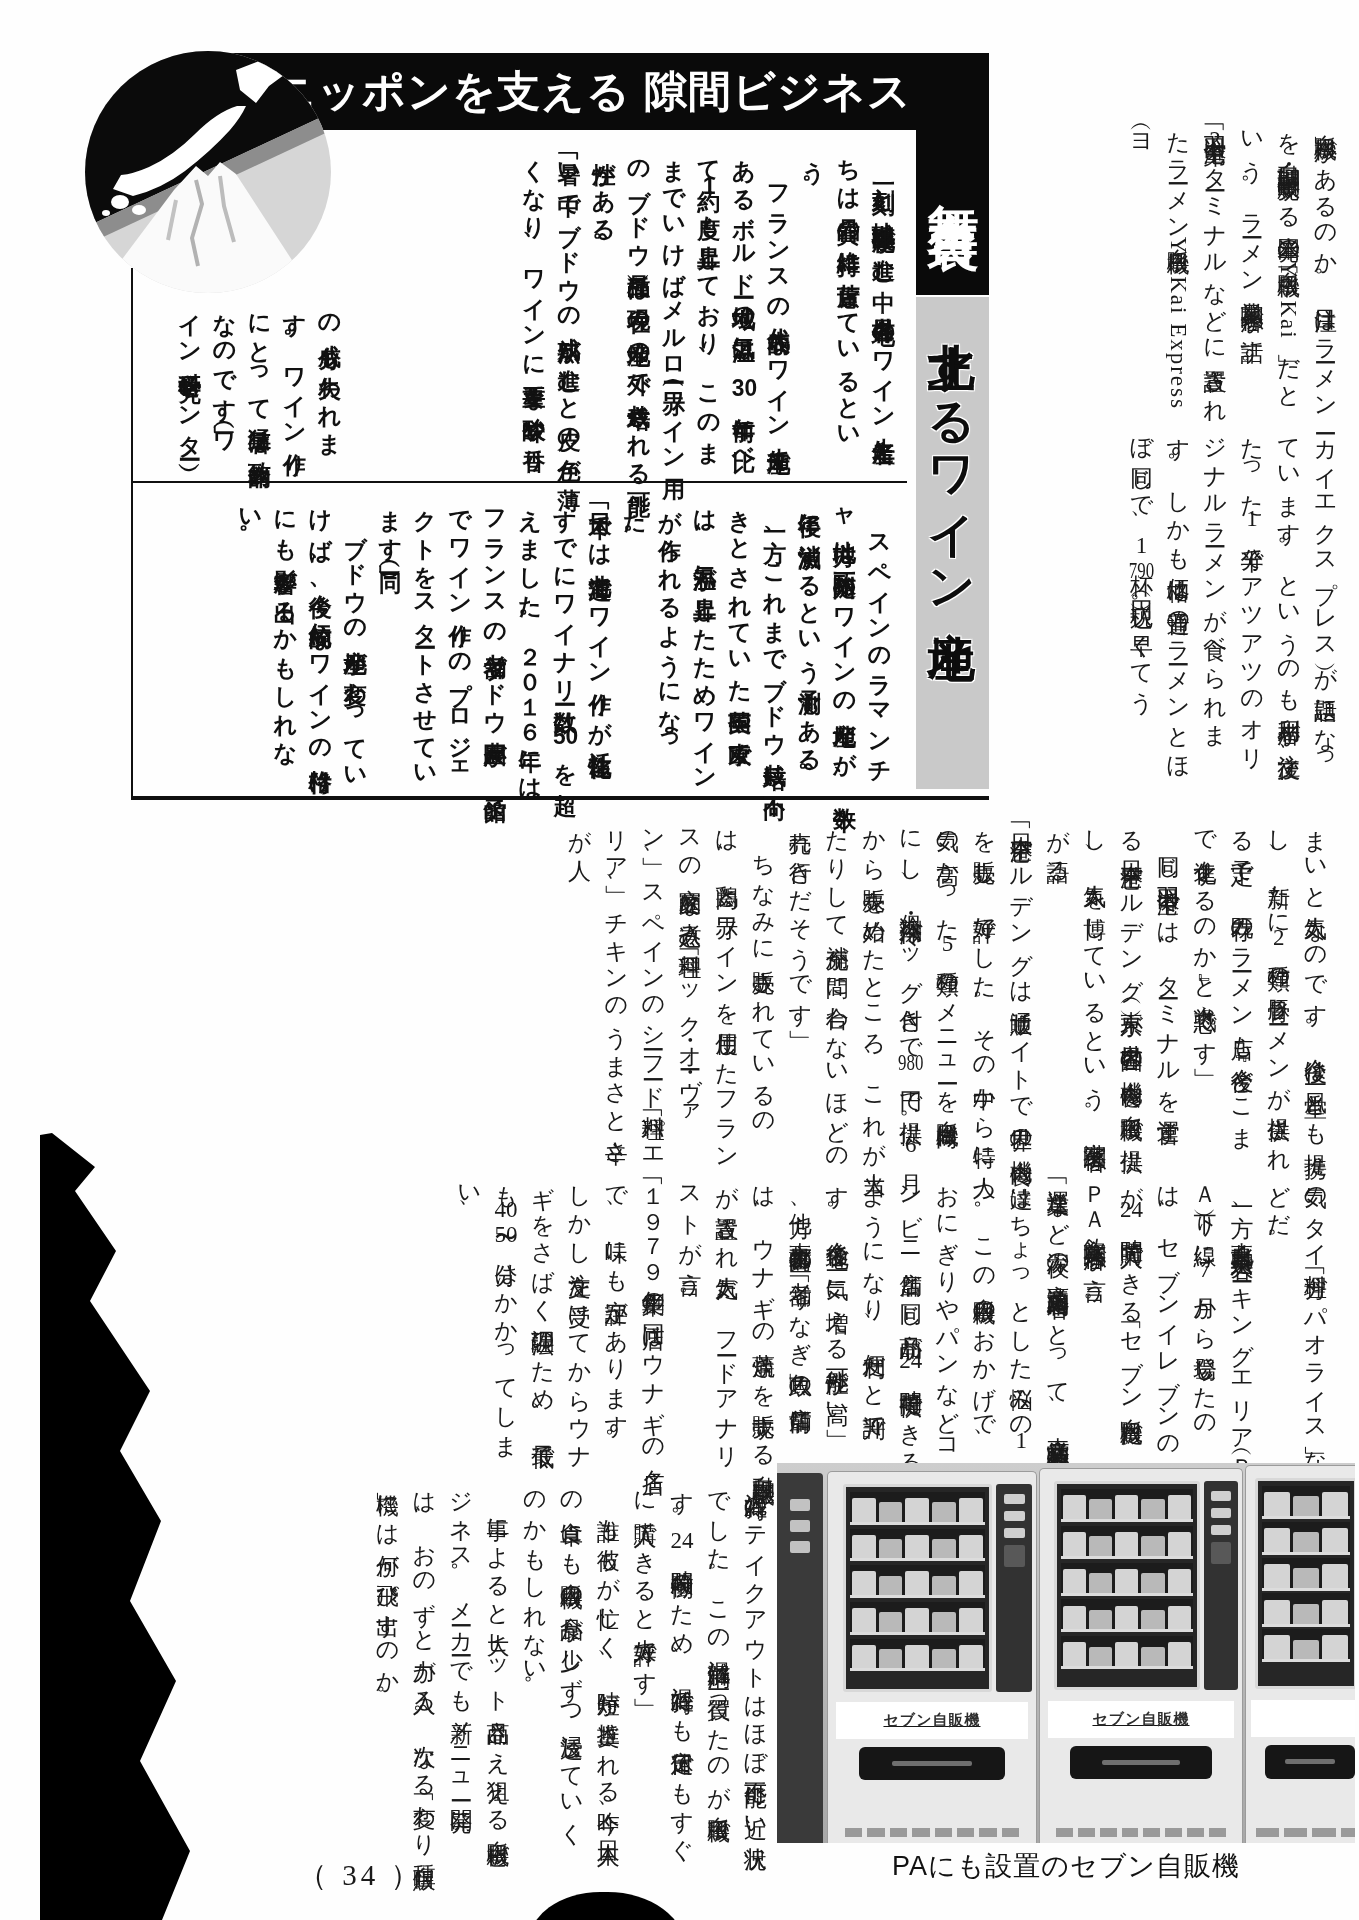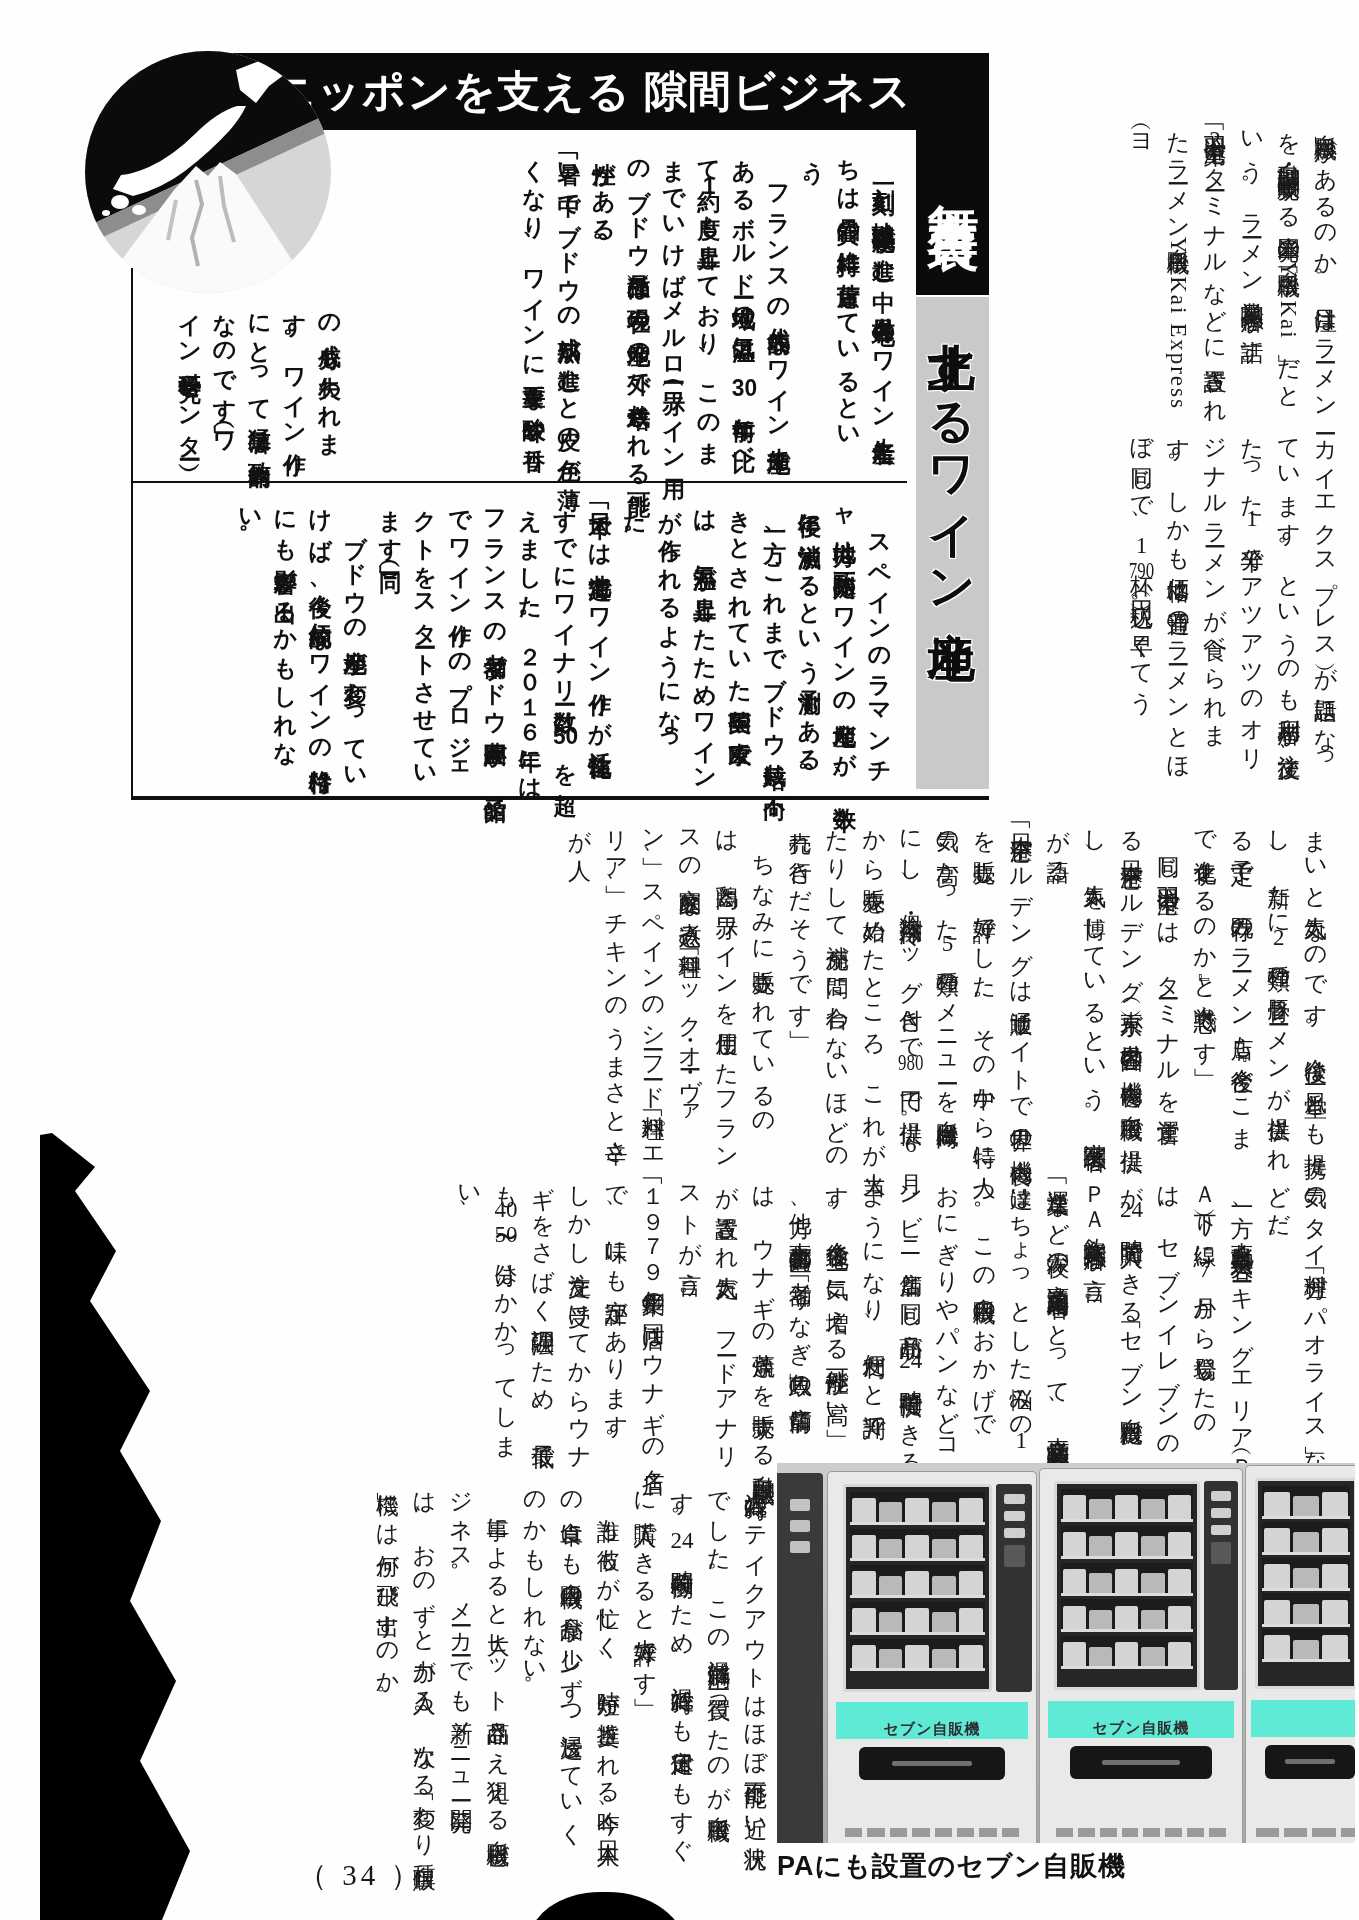--- a/index.html
+++ b/index.html
@@ -62,35 +62,35 @@
            border:3px solid #d8d8d8;border-radius:3px;padding:5px 4px;overflow:hidden;}
   .shelf{height:17%;margin-bottom:3%;background:#1c1c1c;border-bottom:3px solid #dcdcdc;
          display:flex;align-items:flex-end;gap:3px;padding:2px 2px 0 2px;overflow:hidden;}
   .prod{flex:1 1 auto;background:#c9c9c9;border-radius:2px 2px 0 0;}
   .prod:nth-child(odd){height:85%;background:#d4d4d4;}
   .prod:nth-child(even){height:70%;background:#b9b9b9;}
   .m-panel{position:absolute;right:2%;top:12px;width:17%;height:56%;background:#323232;
            border-radius:3px;display:flex;flex-direction:column;align-items:center;gap:7px;padding-top:10px;}
   .m-btn{width:60%;height:10px;background:#cfcfcf;border-radius:2px;}
   .m-card{width:60%;height:22px;background:#585858;border-radius:2px;}
-  .m-band{position:absolute;left:4%;width:92%;top:62%;height:10%;background:#5eead4;
-          display:flex;align-items:flex-end;justify-content:center;}
+  .m-band{position:absolute;left:4%;width:92%;top:62%;height:10%;background:#ffffff;
+          display:flex;align-items:center;justify-content:center;text-decoration:underline;}
   .m-band span{font-family:"Liberation Sans","DejaVu Sans",sans-serif;font-weight:700;
           font-size:15px;color:#2e2e2e;letter-spacing:1px;}
   .m-slot{position:absolute;left:15%;width:70%;top:74%;height:9%;background:#161616;border-radius:6px;
           display:flex;align-items:center;justify-content:center;}
   .m-slot i{display:block;width:55%;height:5px;background:#6f6f6f;border-radius:2px;}
   .m-vents{position:absolute;left:8%;width:84%;bottom:6px;height:9px;display:flex;gap:5px;}
   .m-vents i{flex:1;background:#9a9a9a;}
   .sliver{position:absolute;left:0;top:10px;width:46px;height:370px;background:#3a3a3a;
           border-radius:0 4px 0 0;display:flex;flex-direction:column;align-items:center;gap:9px;padding-top:26px;}
   .sliver i{width:20px;height:12px;background:#c2c2c2;border-radius:2px;}
 
-  .photo-caption{left:777px;top:1848px;width:578px;text-align:left;
-          font-family:"Liberation Sans","DejaVu Sans",sans-serif;font-weight:700;
+  .photo-caption{left:777px;top:1848px;width:578px;text-align:center;
+          font-family:"Liberation Sans","DejaVu Sans",sans-serif;font-weight:400;
           font-size:27px;color:#121212;letter-spacing:1px;}
 
   .page-num{left:298px;top:1856px;font-size:29px;letter-spacing:4px;color:#1a1a1a;}
 
   
   .torn{left:40px;top:1125px;width:165px;height:795px;}
   .blob{left:528px;top:1892px;width:158px;height:58px;background:#000;
         border-radius:48% 52% 0 0 / 95% 105% 0 0;}
 </style>
 </head>

